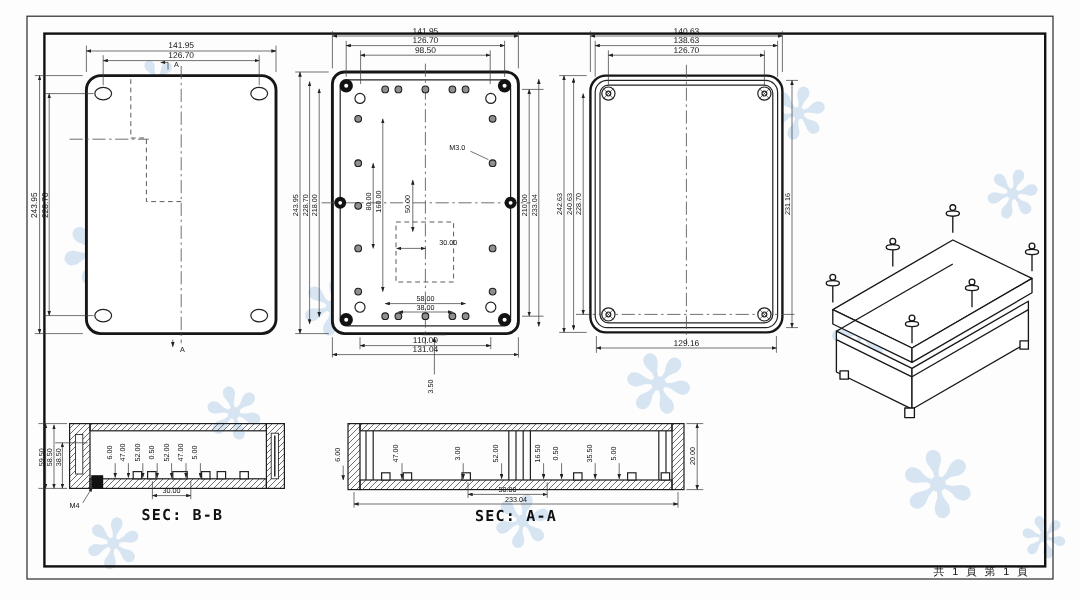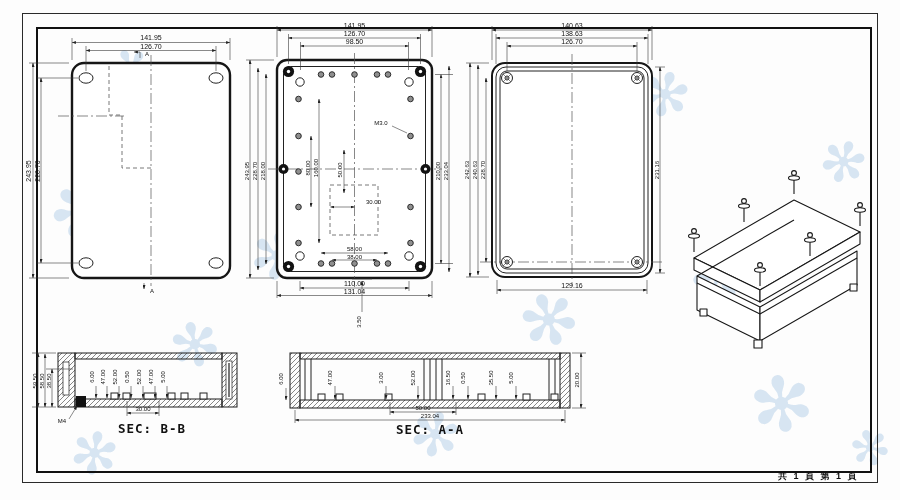--- a/index.html
+++ b/index.html
@@ -13,21 +13,21 @@
   .frame-outer{
     position:absolute;left:22px;top:13px;width:854px;height:468px;
     border:1.5px solid #2a2a2a;z-index:1;background:transparent;
   }
   .frame-inner{
     position:absolute;left:36px;top:27px;width:832px;height:442px;
     border:2px solid #111;z-index:1;
   }
   .footer{
     position:absolute;left:778px;top:470px;z-index:3;
-    font-size:9px;font-weight:bold;color:#111;letter-spacing:2px;
+    font-size:9px;font-weight:normal;color:#111;letter-spacing:2px;
     font-family:"Liberation Sans", sans-serif;
   }
   svg{position:absolute;left:0;top:0;z-index:2;}
   .ol{fill:#fff;stroke:#161616;stroke-width:2.4;}
   .ol2{fill:#fff;stroke:#161616;stroke-width:2;}
   .ml{fill:#fff;stroke:#222;stroke-width:1;}
   .mlnf{fill:none;stroke:#222;stroke-width:1;}
   .tl{fill:none;stroke:#3a3a3a;stroke-width:0.6;}
   .cl{fill:none;stroke:#555;stroke-width:0.7;stroke-dasharray:11 3 2 3;}
   .hd{fill:none;stroke:#555;stroke-width:0.8;stroke-dasharray:4 3;}

